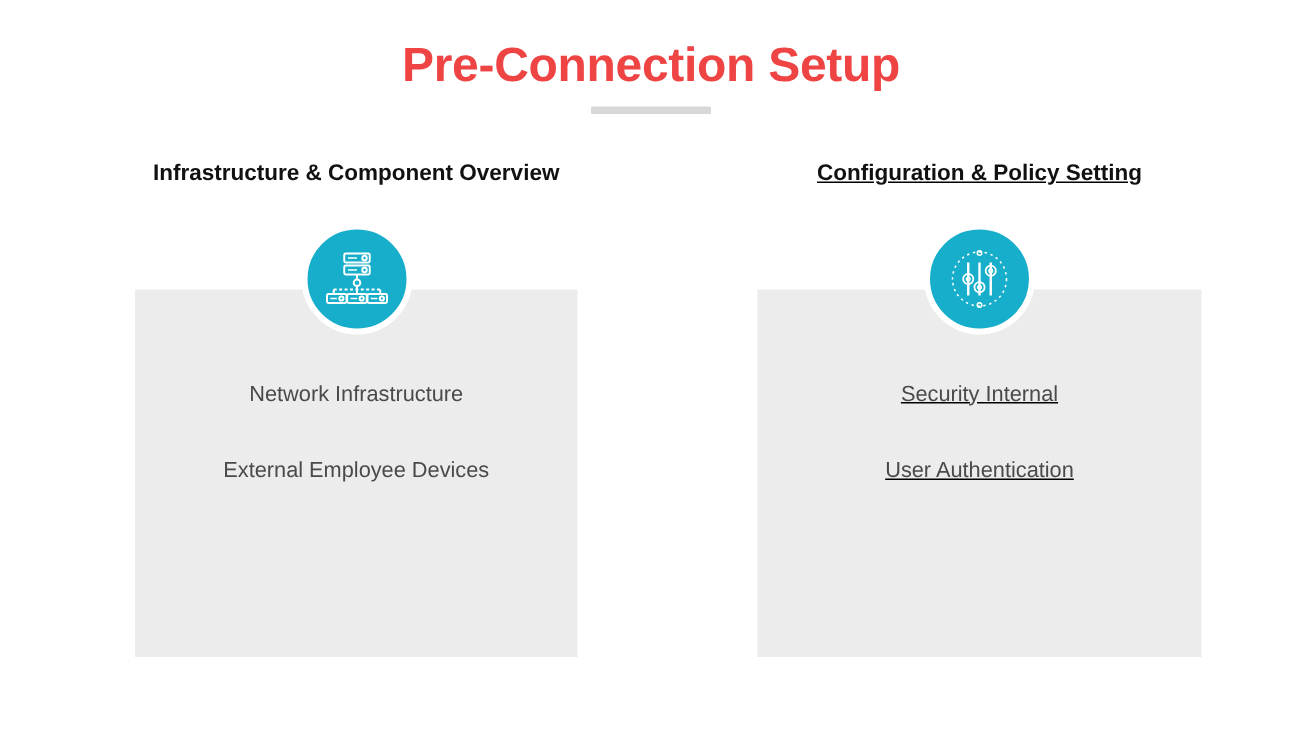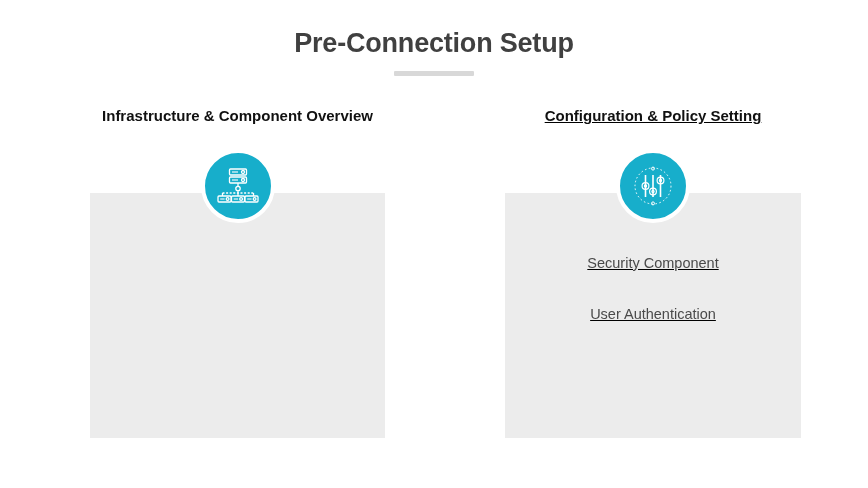--- a/index.html
+++ b/index.html
@@ -22,23 +22,23 @@
   
   .title-block {
     position: absolute;
     top: 26px;
     left: 0;
     width: 868px;
     text-align: center;
   }
 
   .slide-title {
-    font-size: 27px;
+    font-size: 32px;
     font-weight: 700;
-    color: #404040;
+    color: #ef4444;
     letter-spacing: -0.2px;
     line-height: 34px;
   }
 
   .title-rule {
     width: 80px;
     height: 5px;
     background: #d8d8d8;
     margin: 11px auto 0 auto;
     border-radius: 1px;
@@ -153,20 +153,22 @@
               <line x1="16.7" y1="34" x2="21.1" y2="34" stroke-width="1.1"></line>
               <circle cx="24.1" cy="34" r="1.4"></circle>
 
               <rect x="28" y="31" width="13" height="6" rx="1"></rect>
               <line x1="30.2" y1="34" x2="34.6" y2="34" stroke-width="1.1"></line>
               <circle cx="37.6" cy="34" r="1.4"></circle>
             </g>
           </svg>
         </div>
 
+        <div class="panel-item">Network Infrastructure</div>
+        <div class="panel-item">External Employee Devices</div>
       </div>
     </div>
 
     <div class="column right">
       <div class="col-heading">Configuration &amp; Policy Setting</div>
 
       <div class="panel">
 
         <div class="icon-badge">
           <svg width="42" height="42" viewBox="0 0 42 42" aria-hidden="true">
@@ -185,19 +187,19 @@
               <circle cx="21" cy="26.5" r="3.4"></circle>
               <circle cx="21" cy="26.5" r="1.1"></circle>
 
               <line x1="28.5" y1="10" x2="28.5" y2="32" stroke-width="1.6"></line>
               <circle cx="28.5" cy="15.5" r="3.4"></circle>
               <circle cx="28.5" cy="15.5" r="1.1"></circle>
             </g>
           </svg>
         </div>
 
-        <div class="panel-item">Security Component</div>
+        <div class="panel-item">Security Internal</div>
         <div class="panel-item">User Authentication</div>
       </div>
     </div>
 
   </div>
 </div>
 
 </body></html>

